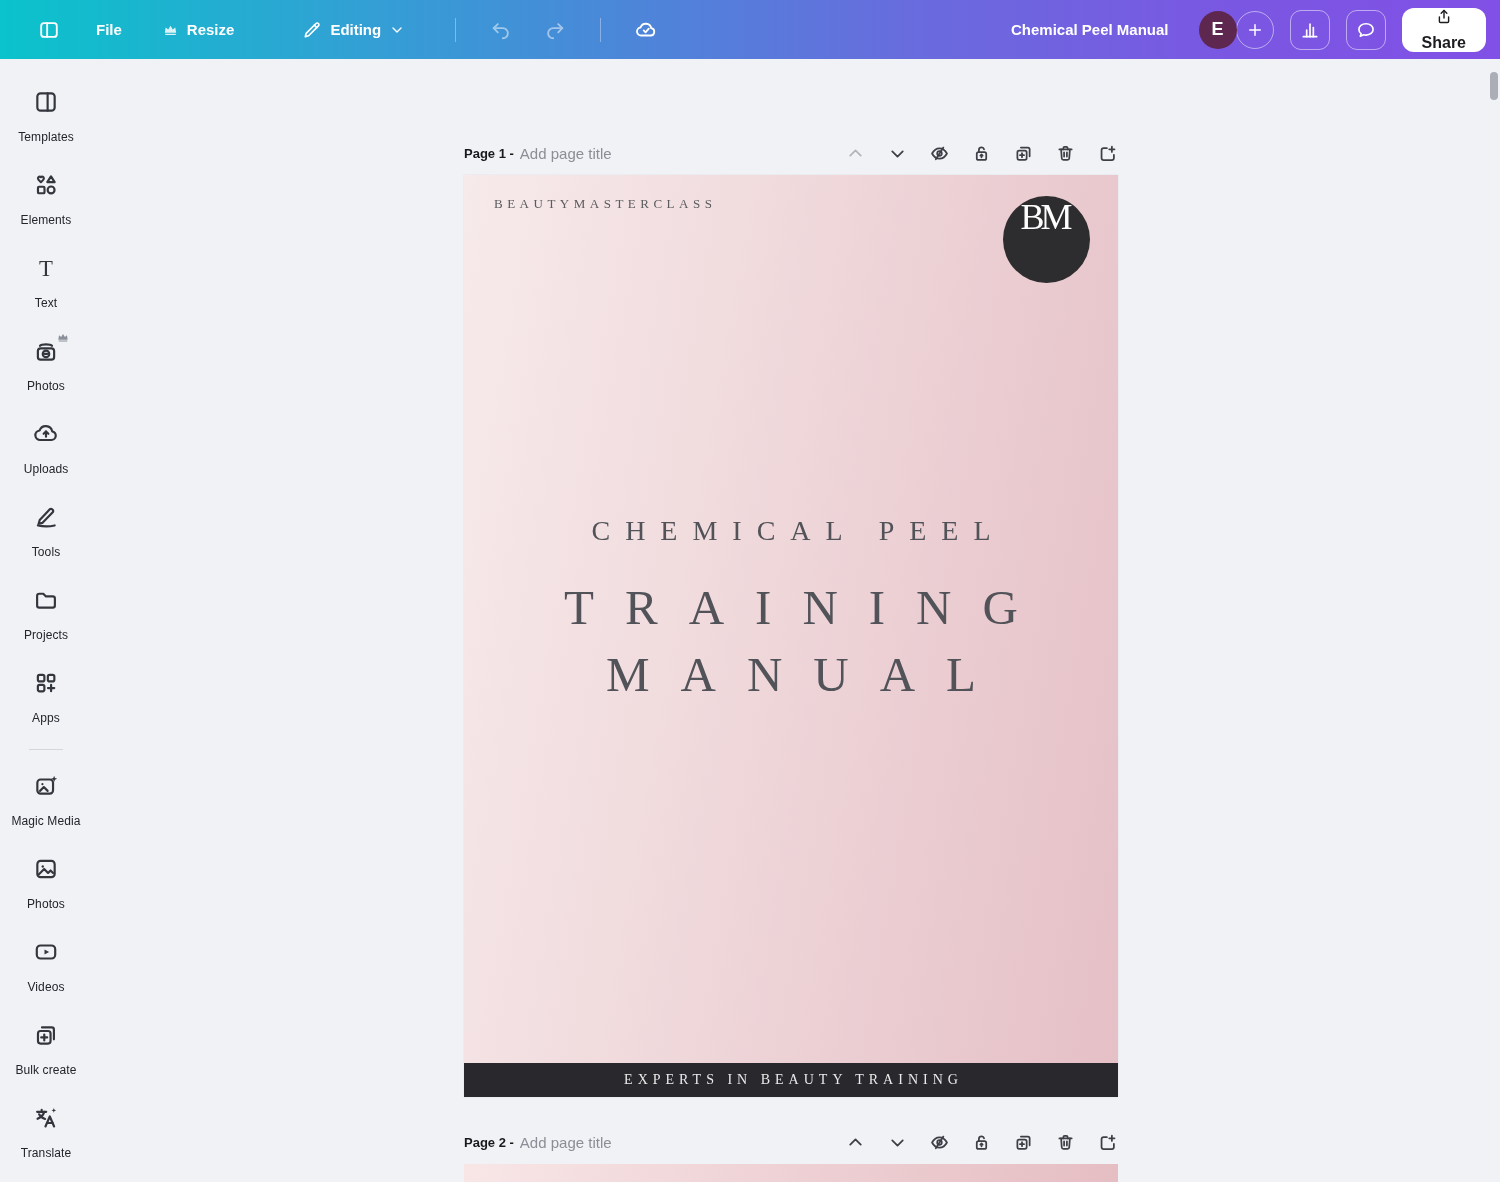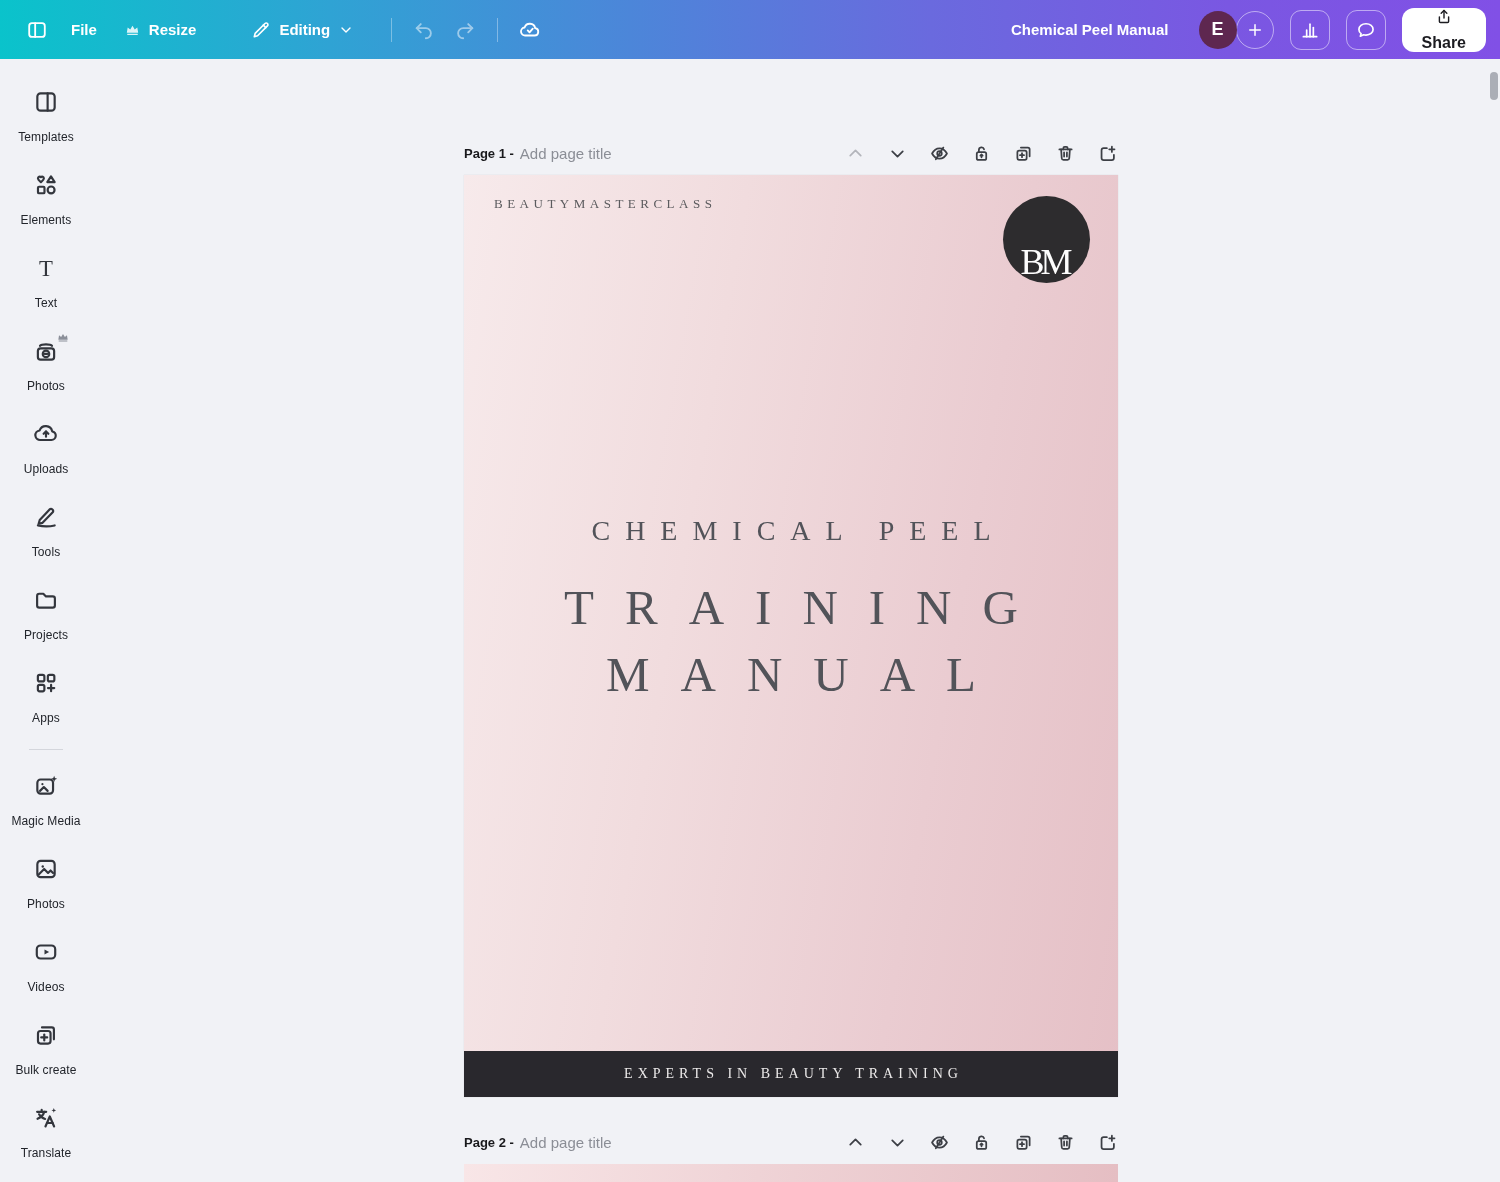--- a/index.html
+++ b/index.html
@@ -5,21 +5,21 @@
   * { margin:0; padding:0; box-sizing:border-box; }
   html,body { width:1500px; height:1182px; overflow:hidden; }
   body { font-family:"Liberation Sans", sans-serif; background:#f1f2f6; position:relative; }
 
   
   .topbar {
     position:absolute; top:0; left:0; width:1500px; height:59px;
     background:linear-gradient(90deg,#0ac3cb 0%,#2fa3d4 22%,#4c86d9 42%,#6a6ade 62%,#7a57e2 82%,#8150e6 100%);
     display:flex; align-items:center; color:#fff; z-index:5;
   }
-  .tb-left { display:flex; align-items:center; gap:7px; padding-left:20px; flex:0 0 auto; }
+  .tb-left { display:flex; align-items:center; gap:20px; padding-left:32px; flex:0 0 auto; }
   .tb-right { display:flex; align-items:center; margin-left:auto; padding-right:14px; }
   .tb-btn { display:flex; align-items:center; gap:8px; background:none; border:none; color:#fff;
     font-family:inherit; font-size:15px; font-weight:700; padding:8px 10px; border-radius:8px; cursor:pointer; }
   .tb-icon { width:22px; height:22px; display:block; }
   .tb-sep { width:1px; height:24px; background:rgba(255,255,255,.35); margin:0 8px; }
   .faded { opacity:.5; }
   .doc-title { font-size:15px; font-weight:700; margin-right:30px; white-space:nowrap; }
   .avatar { width:38px; height:38px; border-radius:50%; background:#5e2750; color:#fff;
     display:flex; align-items:center; justify-content:center; font-size:18px; font-weight:700; z-index:2; cursor:pointer; }
   .circle-btn { width:38px; height:38px; border-radius:50%; border:1.5px solid rgba(255,255,255,.5);
@@ -49,27 +49,27 @@
   .ph-tool { width:21px; height:21px; color:#3c3f45; background:none; border:none; padding:0; cursor:pointer; display:block; }
   .ph-tool.disabled { color:#b3b5bb; }
   .ph-tool svg { width:21px; height:21px; display:block; }
 
   .artboard1 { position:absolute; top:116px; left:0; width:654px; height:922px;
     background:linear-gradient(100deg,#f7eaeb 0%,#f1dcde 35%,#eaccd1 70%,#e5c0c6 100%);
     box-shadow:0 0 1px rgba(0,0,0,.15); }
   .brand-name { position:absolute; top:21px; left:30px; font-family:"Liberation Serif", serif;
     font-size:13px; letter-spacing:4.5px; color:#5b5b5e; }
   .bm-logo { position:absolute; top:21px; right:28px; width:87px; height:87px; border-radius:50%;
-    background:#2d2c2e; display:flex; align-items:flex-end; justify-content:center; }
+    background:#2d2c2e; display:flex; align-items:flex-start; justify-content:center; }
   .bm-logo span { font-family:"Liberation Serif", serif; font-size:36px; color:#fdfdfd; letter-spacing:-4px; padding-right:4px; }
   .cover-titles { position:absolute; top:340px; left:0; width:100%; text-align:center;
     font-family:"Liberation Serif", serif; color:#525359; }
   .cover-sub { font-size:28px; letter-spacing:15px; padding-left:15px; font-weight:400; }
   .cover-main { font-size:49px; letter-spacing:31px; padding-left:31px; font-weight:400; margin-top:27px; line-height:67px; }
-  .art-footer { position:absolute; left:0; bottom:0; width:100%; height:46px; background:#29282d;
+  .art-footer { position:absolute; left:0; bottom:0; width:100%; height:34px; background:#29282d;
     display:flex; align-items:center; justify-content:center; }
   .art-footer span { font-family:"Liberation Serif", serif; font-size:14px; letter-spacing:5px; padding-left:5px; color:#eceaea; }
 
   .artboard2 { position:absolute; top:1105px; left:0; width:654px; height:18px;
     background:linear-gradient(95deg,#f8e6e7 0%,#efd3d6 45%,#e5bec3 100%); }
 
   .scroll-thumb { position:absolute; right:2px; top:72px; width:8px; height:28px; border-radius:4px; background:#abaeb6; }
 
   svg { fill:none; stroke:currentColor; stroke-width:2; stroke-linecap:round; stroke-linejoin:round; }
   svg .fill { fill:currentColor; stroke:none; }

